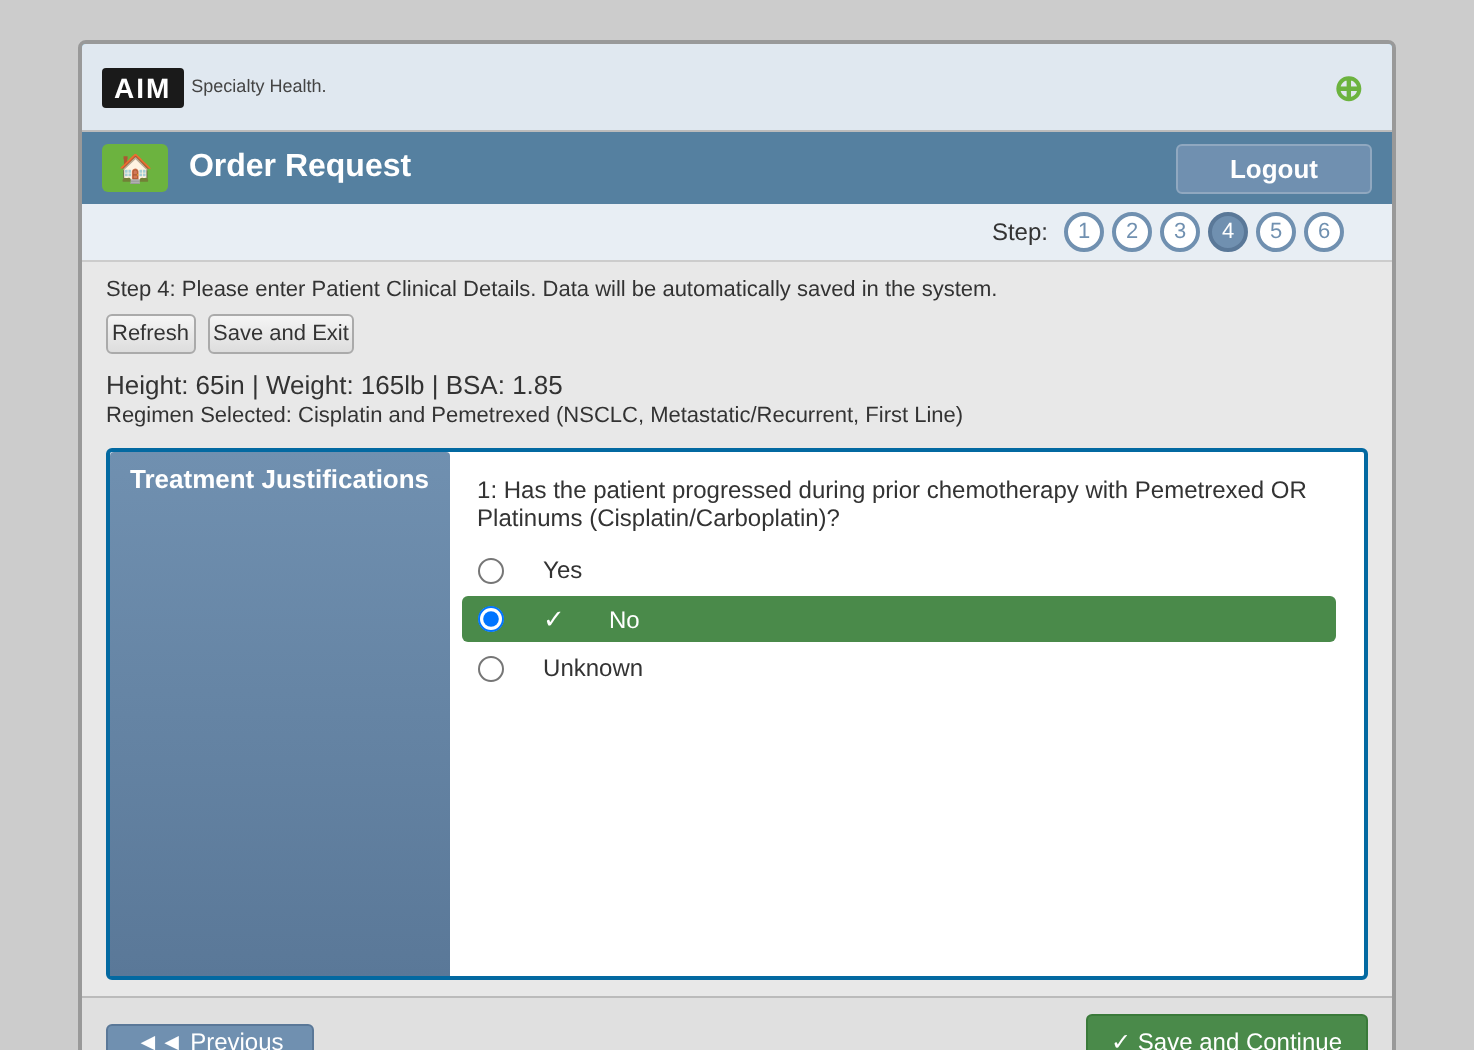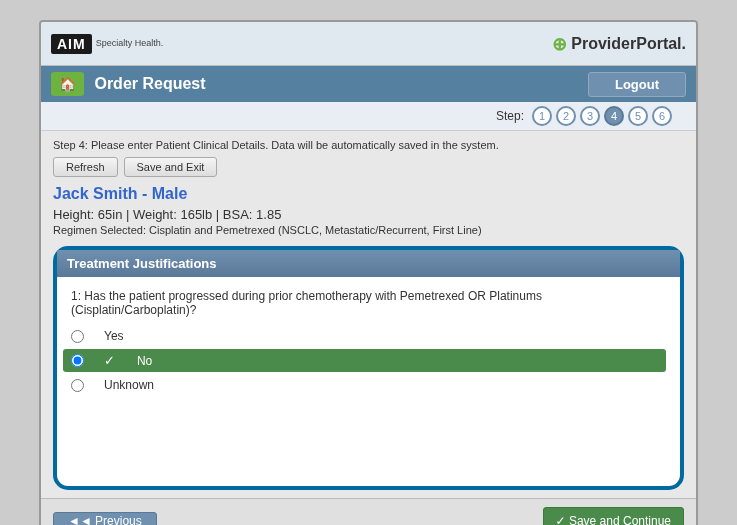--- a/index.html
+++ b/index.html
@@ -152,21 +152,21 @@
     }
     .action-buttons {
       display: flex;
       gap: 6px;
       margin-bottom: 8px;
     }
     .small-btn {
       background: linear-gradient(to bottom, #f5f5f5, #ddd);
       border: 1px solid #aaa;
       border-radius: 3px;
-      padding: 3px 12px;
+      padding: 3px 2px;
       cursor: pointer;
       font-size: 11px;
       color: #333;
     }
     .patient-name {
       color: #3366cc;
       font-size: 16px;
       font-weight: bold;
       margin-bottom: 4px;
     }
@@ -176,25 +176,25 @@
       margin-bottom: 2px;
     }
     .regimen-text {
       font-size: 11px;
       color: #333;
       margin-bottom: 10px;
     }
     
     .treatment-box {
       background: white;
-      border: 4px solid #0369a1;
-      border-radius: 15px;
+      border: 2px solid #0369a1;
+      border-radius: 3px;
       flex: 1;
       display: flex;
-      flex-direction: column;
+      flex-direction: row;
     }
     .treatment-header {
       background: linear-gradient(to bottom, #7090b0, #5a7898);
       color: white;
       padding: 6px 10px;
       font-size: 13px;
       font-weight: bold;
       border-radius: 2px 2px 0 0;
     }
     .treatment-body {
@@ -273,21 +273,20 @@
 
 <div class="window">
 
   <div class="top-bar">
     <div class="logo-area">
       <div class="logo-box">AIM</div>
       <div class="logo-subtitle">Specialty Health.</div>
     </div>
     <div class="provider-portal">
       <span class="icon">⊕</span>
-      <span>ProviderPortal.</span>
     </div>
   </div>
 
   <div class="nav-bar">
     <div class="nav-left">
       <button class="home-btn">
         <span>🏠</span>
       </button>
       <span class="nav-title">Order Request</span>
     </div>
@@ -304,21 +303,20 @@
     <div class="step-circle">6</div>
   </div>
 
   <div class="content">
     <div class="info-text">Step 4: Please enter Patient Clinical Details. Data will be automatically saved in the system.</div>
     <div class="action-buttons">
       <button class="small-btn">Refresh</button>
       <button class="small-btn">Save and Exit</button>
     </div>
 
-    <div class="patient-name">Jack Smith - Male</div>
     <div class="patient-stats">Height: 65in  |  Weight: 165lb  |  BSA: 1.85</div>
     <div class="regimen-text">Regimen Selected: Cisplatin and Pemetrexed (NSCLC, Metastatic/Recurrent, First Line)</div>
 
     <div class="treatment-box">
       <div class="treatment-header">Treatment Justifications</div>
       <div class="treatment-body">
         <div class="question-text">1: Has the patient progressed during prior chemotherapy with Pemetrexed OR Platinums (Cisplatin/Carboplatin)?</div>
 
         <div class="radio-option">
           <input type="radio" name="treatment_q1" id="opt_yes" style="">

